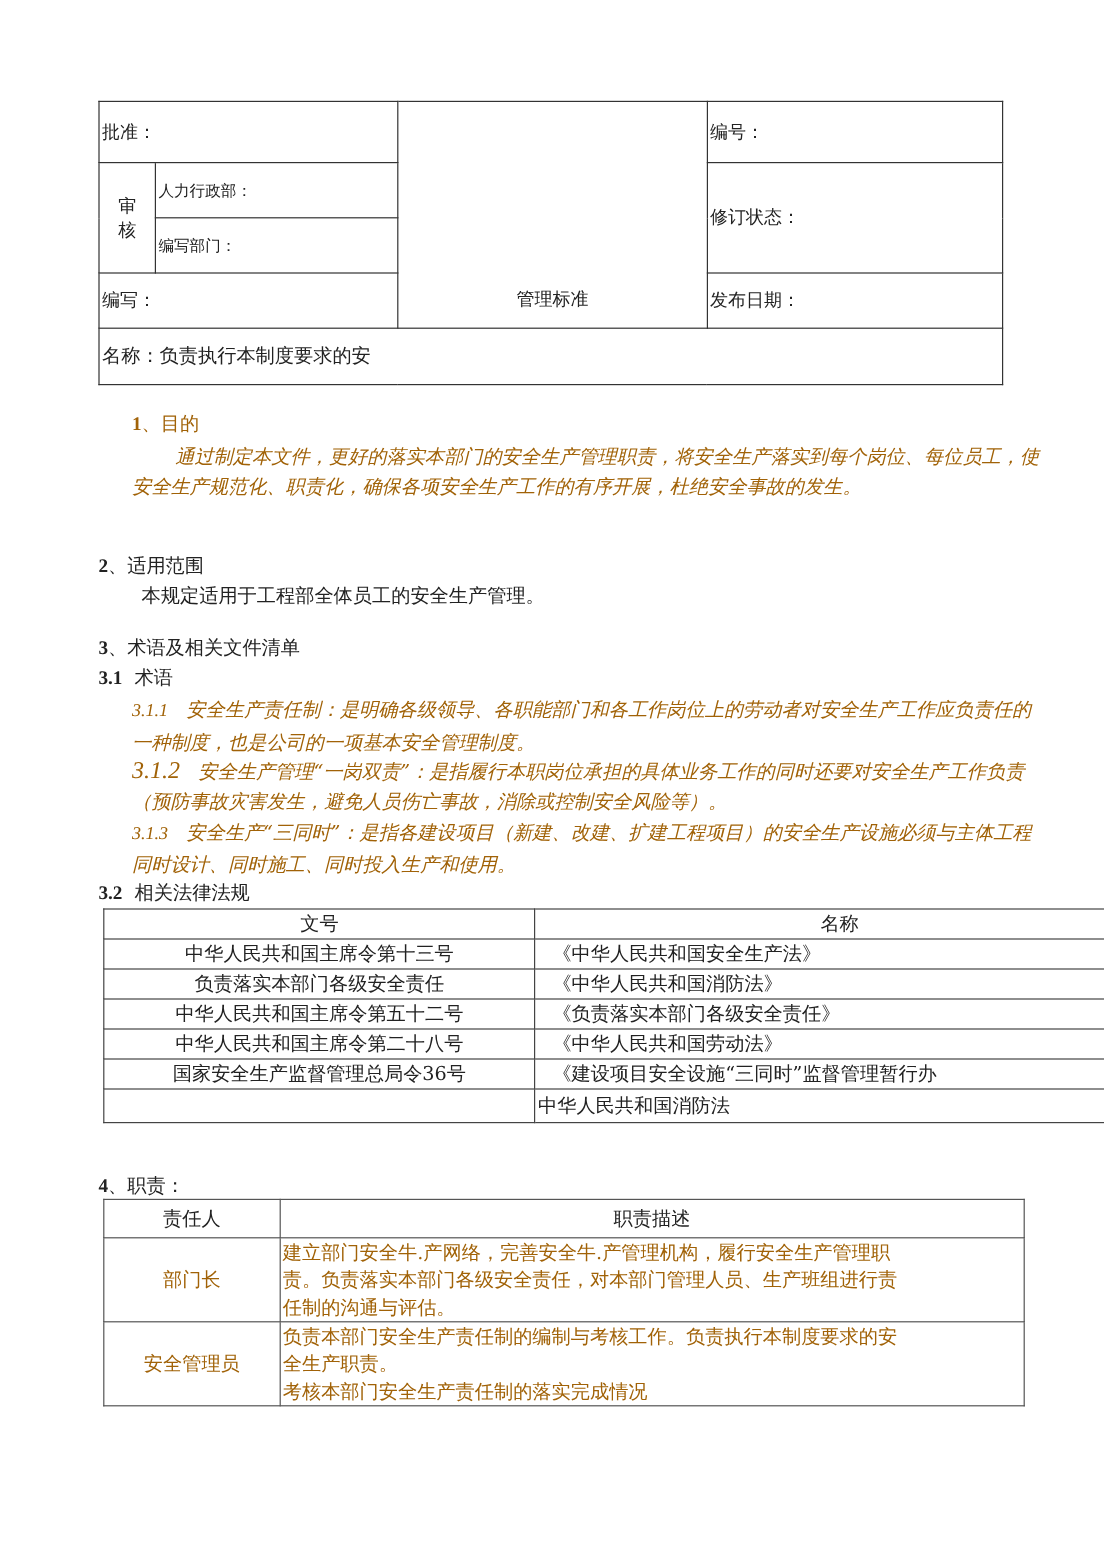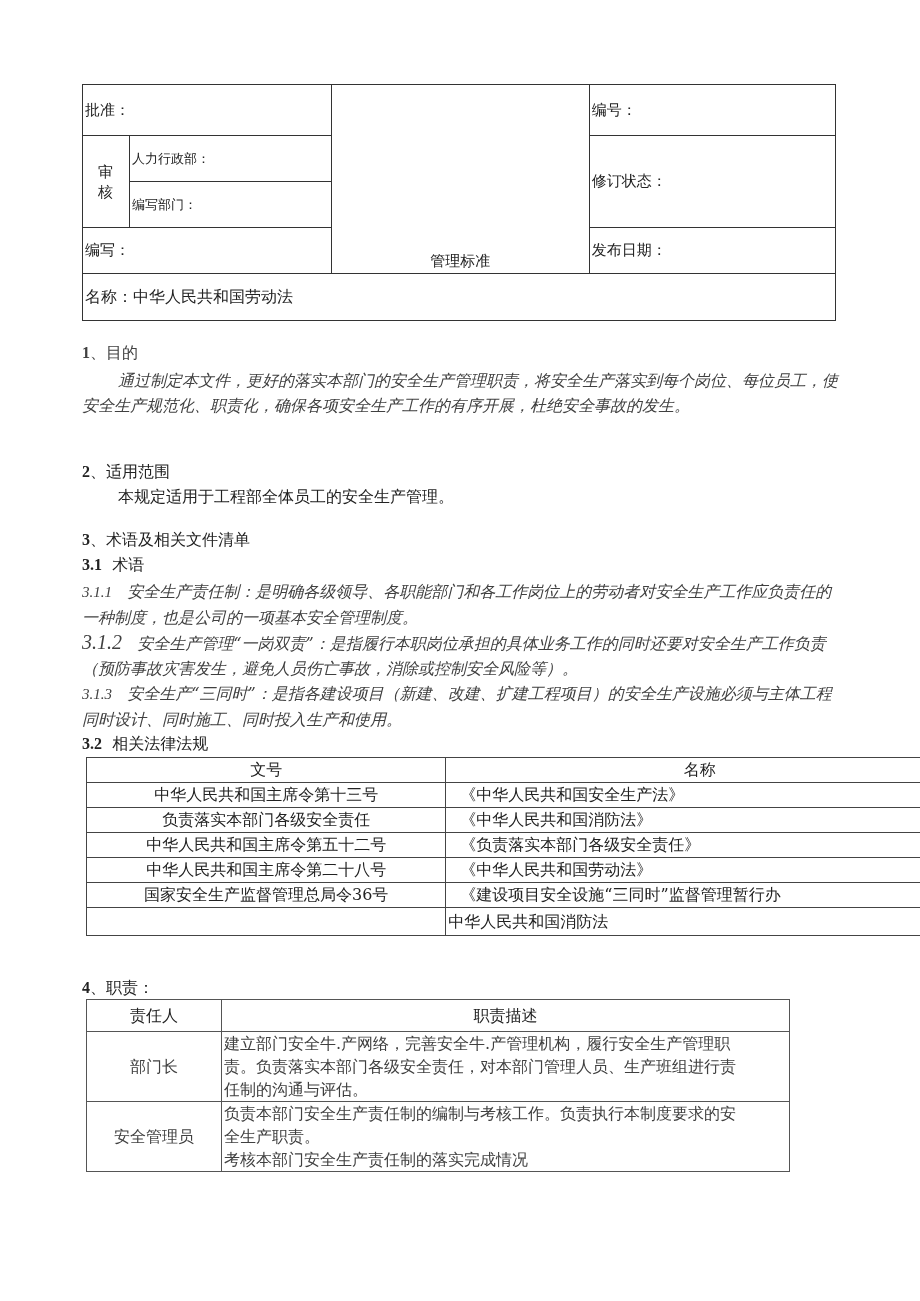--- a/index.html
+++ b/index.html
@@ -1,64 +1,64 @@
 <!DOCTYPE html>
 <html><head>
 <meta charset="utf-8">
 <style>
   html, body { margin: 0; padding: 0; background: #ffffff; }
   body { width: 920px; height: 1301px; position: relative; font-family: "DejaVu Serif", "Liberation Serif", serif; color: #222; overflow: hidden; }
   .page { position: absolute; left: 0; top: 0; width: 920px; height: 1301px; }
-  .red { color: #404040; }
+  .red { color: #a16207; margin-left: 28px; }
   
   .hdr { position: absolute; left: 82px; top: 84px; width: 754px; border-collapse: collapse; font-size: 15px; }
   .hdr td { border: 1px solid #333; padding: 0 2px; vertical-align: middle; }
   .hdr .small { font-size: 13px; }
   .abs { position: absolute; white-space: nowrap; }
   .sec { font-size: 16px; line-height: 22px; }
   .num { font-weight: bold; font-family: "Liberation Serif", serif; }
   .para { position: absolute; left: 82px; width: 756px; font-size: 16px; line-height: 25px; font-style: italic; }
   table.grid { position: absolute; border-collapse: collapse; font-size: 16px; }
   table.grid td { border: 1px solid #444; padding: 0 4px; height: 24px; line-height: 24px; }
   .c { text-align: center; }
-  table.duty { position: absolute; left: 86px; top: 999px; width: 704px; border-collapse: collapse; font-size: 16px; border-radius: 32px; }
+  table.duty { position: absolute; left: 86px; top: 999px; width: 768px; border-collapse: collapse; font-size: 16px; border-radius: 32px; }
   table.duty td { border: 1px solid #555; padding: 0 2px; line-height: 23px; }
 </style>
 </head>
 <body>
 
 <div class="page">
 
   <table class="hdr">
     <colgroup>
         <col style="width:37px">
         <col style="width:205px">
         <col style="width:262px">
         <col style="width:250px">
       </colgroup>
     <tbody>
         <tr style="height:51px">
       <td colspan="2"><span>批准：</span></td>
-      <td rowspan="4" style="vertical-align:bottom;text-align:center;padding-bottom:2px"><span>管理标准</span></td>
+      <td rowspan="4" style="vertical-align:bottom;text-align:center;padding-bottom:14px"><span>管理标准</span></td>
       <td><span>编号：</span></td>
     </tr>
     <tr style="height:46px">
-      <td rowspan="2" style="text-align:left;padding:0 15px;line-height:20px"><span style="display:inline-block;width:16px;word-break:break-all">审核</span></td>
+      <td rowspan="2" style="text-align:center;padding:0 15px;line-height:20px"><span style="display:inline-block;width:16px;word-break:break-all">审核</span></td>
       <td class="small"><span>人力行政部：</span></td>
       <td rowspan="2"><span>修订状态：</span></td>
     </tr>
     <tr style="height:46px">
       <td class="small"><span>编写部门：</span></td>
     </tr>
     <tr style="height:46px">
       <td colspan="2"><span>编写：</span></td>
       <td><span>发布日期：</span></td>
     </tr>
     <tr style="height:47px">
-      <td colspan="4" style="font-size:16px"><span>名称：中华人民共和国劳动法</span></td>
+      <td colspan="4" style="font-size:16px"><span>名称：负责执行本制度要求的安</span></td>
     </tr>
   </tbody>
     </table>
 
   <div class="abs sec red" style="left:82px;top:342px"><span class="num">1</span><span>、目的</span></div>
   <div class="para red" style="top:368px;text-indent:36px">通过制定本文件，更好的落实本部门的安全生产管理职责，将安全生产落实到每个岗位、每位员工，使安全生产规范化、职责化，确保各项安全生产工作的有序开展，杜绝安全事故的发生。</div>
 
   <div class="abs sec" style="left:82px;top:461px"><span class="num">2</span><span>、适用范围</span></div>
   <div class="abs sec" style="left:118px;top:486px">本规定适用于工程部全体员工的安全生产管理。</div>
 

